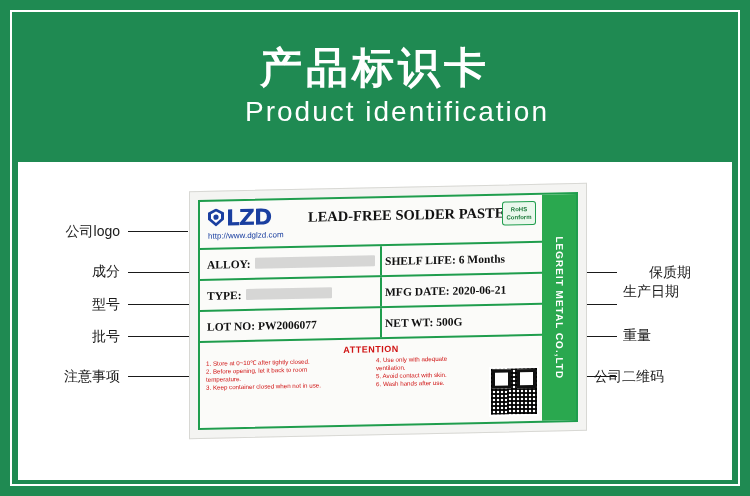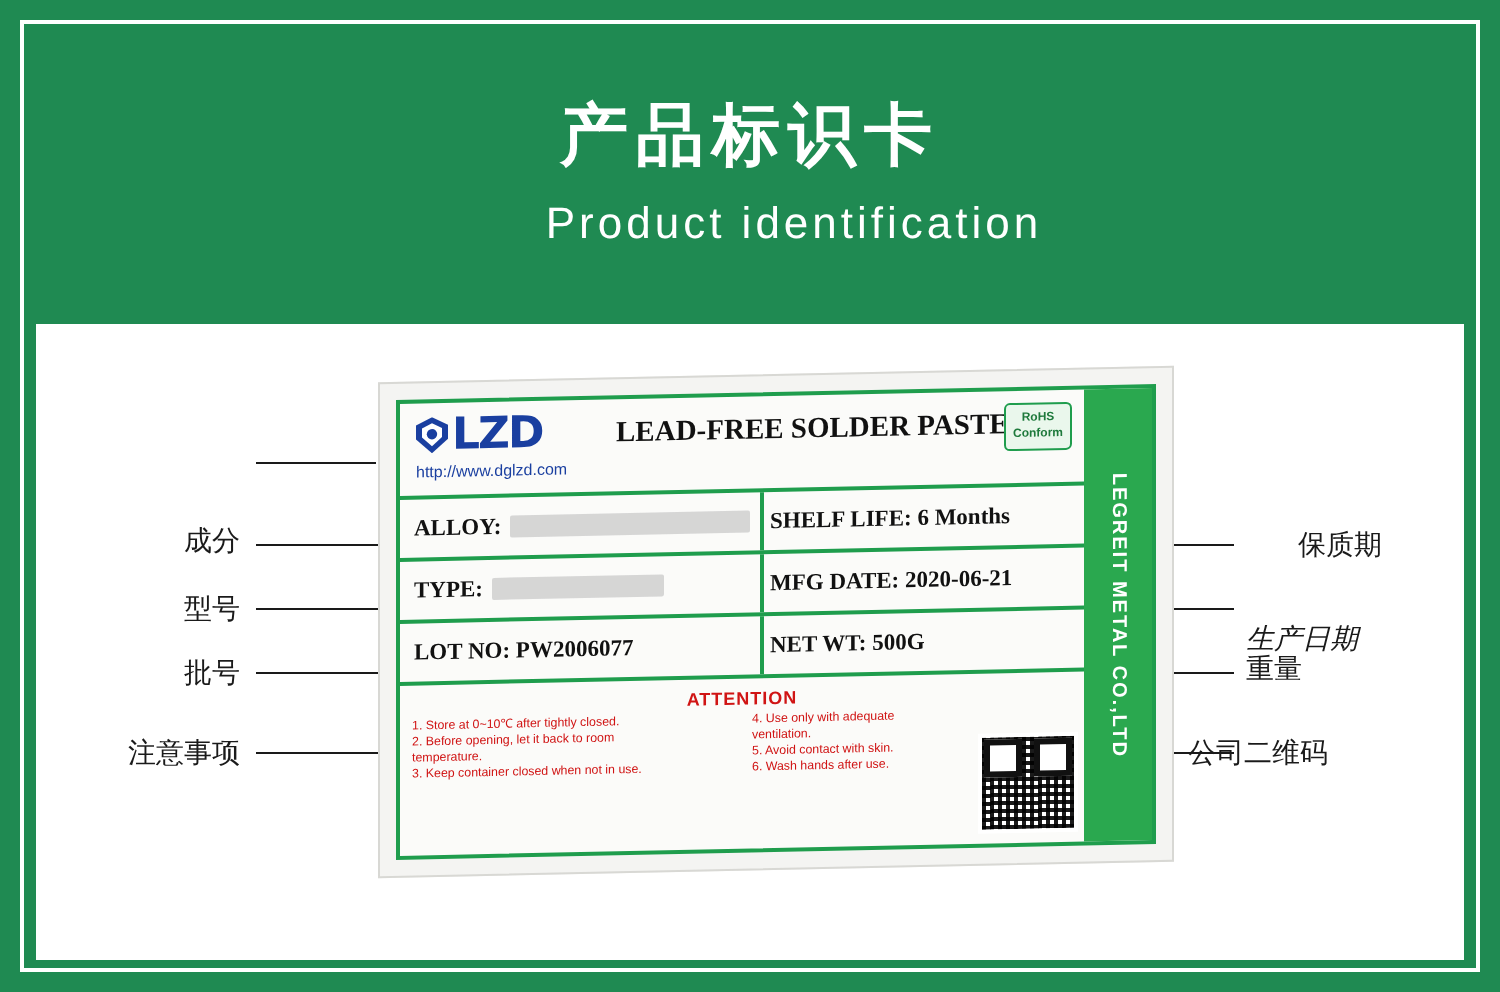--- a/index.html
+++ b/index.html
@@ -31,29 +31,29 @@
     pointer-events: none;
   }
   .title-block {
     position: absolute;
     left: 0;
     top: 44px;
     width: 750px;
     text-align: center;
   }
   .title-cn {
-    font-size: 34px;
+    font-size: 42px;
     font-weight: bold;
     color: #ffffff;
     letter-spacing: 4px;
     line-height: 48px;
   }
   .title-en {
     margin-top: 6px;
-    font-size: 22px;
+    font-size: 28px;
     color: #ffffff;
     letter-spacing: 2px;
     line-height: 28px;
     padding-left: 44px;
   }
 
   
   .panel {
     position: absolute;
     left: 18px;
@@ -298,38 +298,39 @@
 <div class="page">
   <div class="page-border"></div>
 
   <div class="title-block">
     <div class="title-cn">产品标识卡</div>
     <div class="title-en">Product identification</div>
   </div>
 
   <div class="panel">
 
+    <div class="callout left" style="left:-8px; top:60px; width:110px;">公司logo</div>
     <div class="leader" style="left:110px; top:69px; width:60px;"></div>
 
     <div class="callout left" style="left:-8px; top:101px; width:110px;font-family:Liberation Mono, monospace;">成分</div>
     <div class="leader" style="left:110px; top:110px; width:68px;"></div>
 
     <div class="callout left" style="left:-8px; top:133px; width:110px;">型号</div>
     <div class="leader" style="left:110px; top:142px; width:70px;"></div>
 
     <div class="callout left" style="left:-8px; top:165px; width:110px;">批号</div>
     <div class="leader" style="left:110px; top:174px; width:72px;"></div>
 
     <div class="callout left" style="left:-20px; top:205px; width:122px;">注意事项</div>
     <div class="leader" style="left:110px; top:214px; width:72px;"></div>
 
     <div class="callout" style="left:605px; top:101px;margin-left:26px;">保质期</div>
     <div class="leader" style="left:555px; top:110px; width:44px;"></div>
 
-    <div class="callout" style="left:605px; top:148px;font-style:italic;">生产日期</div>
+    <div class="callout" style="left:605px; top:120px;">生产日期</div>
     <div class="leader" style="left:555px; top:142px; width:44px;"></div>
 
     <div class="callout" style="left:605px; top:165px;font-family:Liberation Serif, serif;">重量</div>
     <div class="leader" style="left:555px; top:174px; width:44px;"></div>
 
     <div class="callout" style="left:576px; top:205px;">公司二维码</div>
     <div class="leader" style="left:555px; top:214px; width:44px;"></div>
 
     <div class="label">
       <div class="label-inner">

